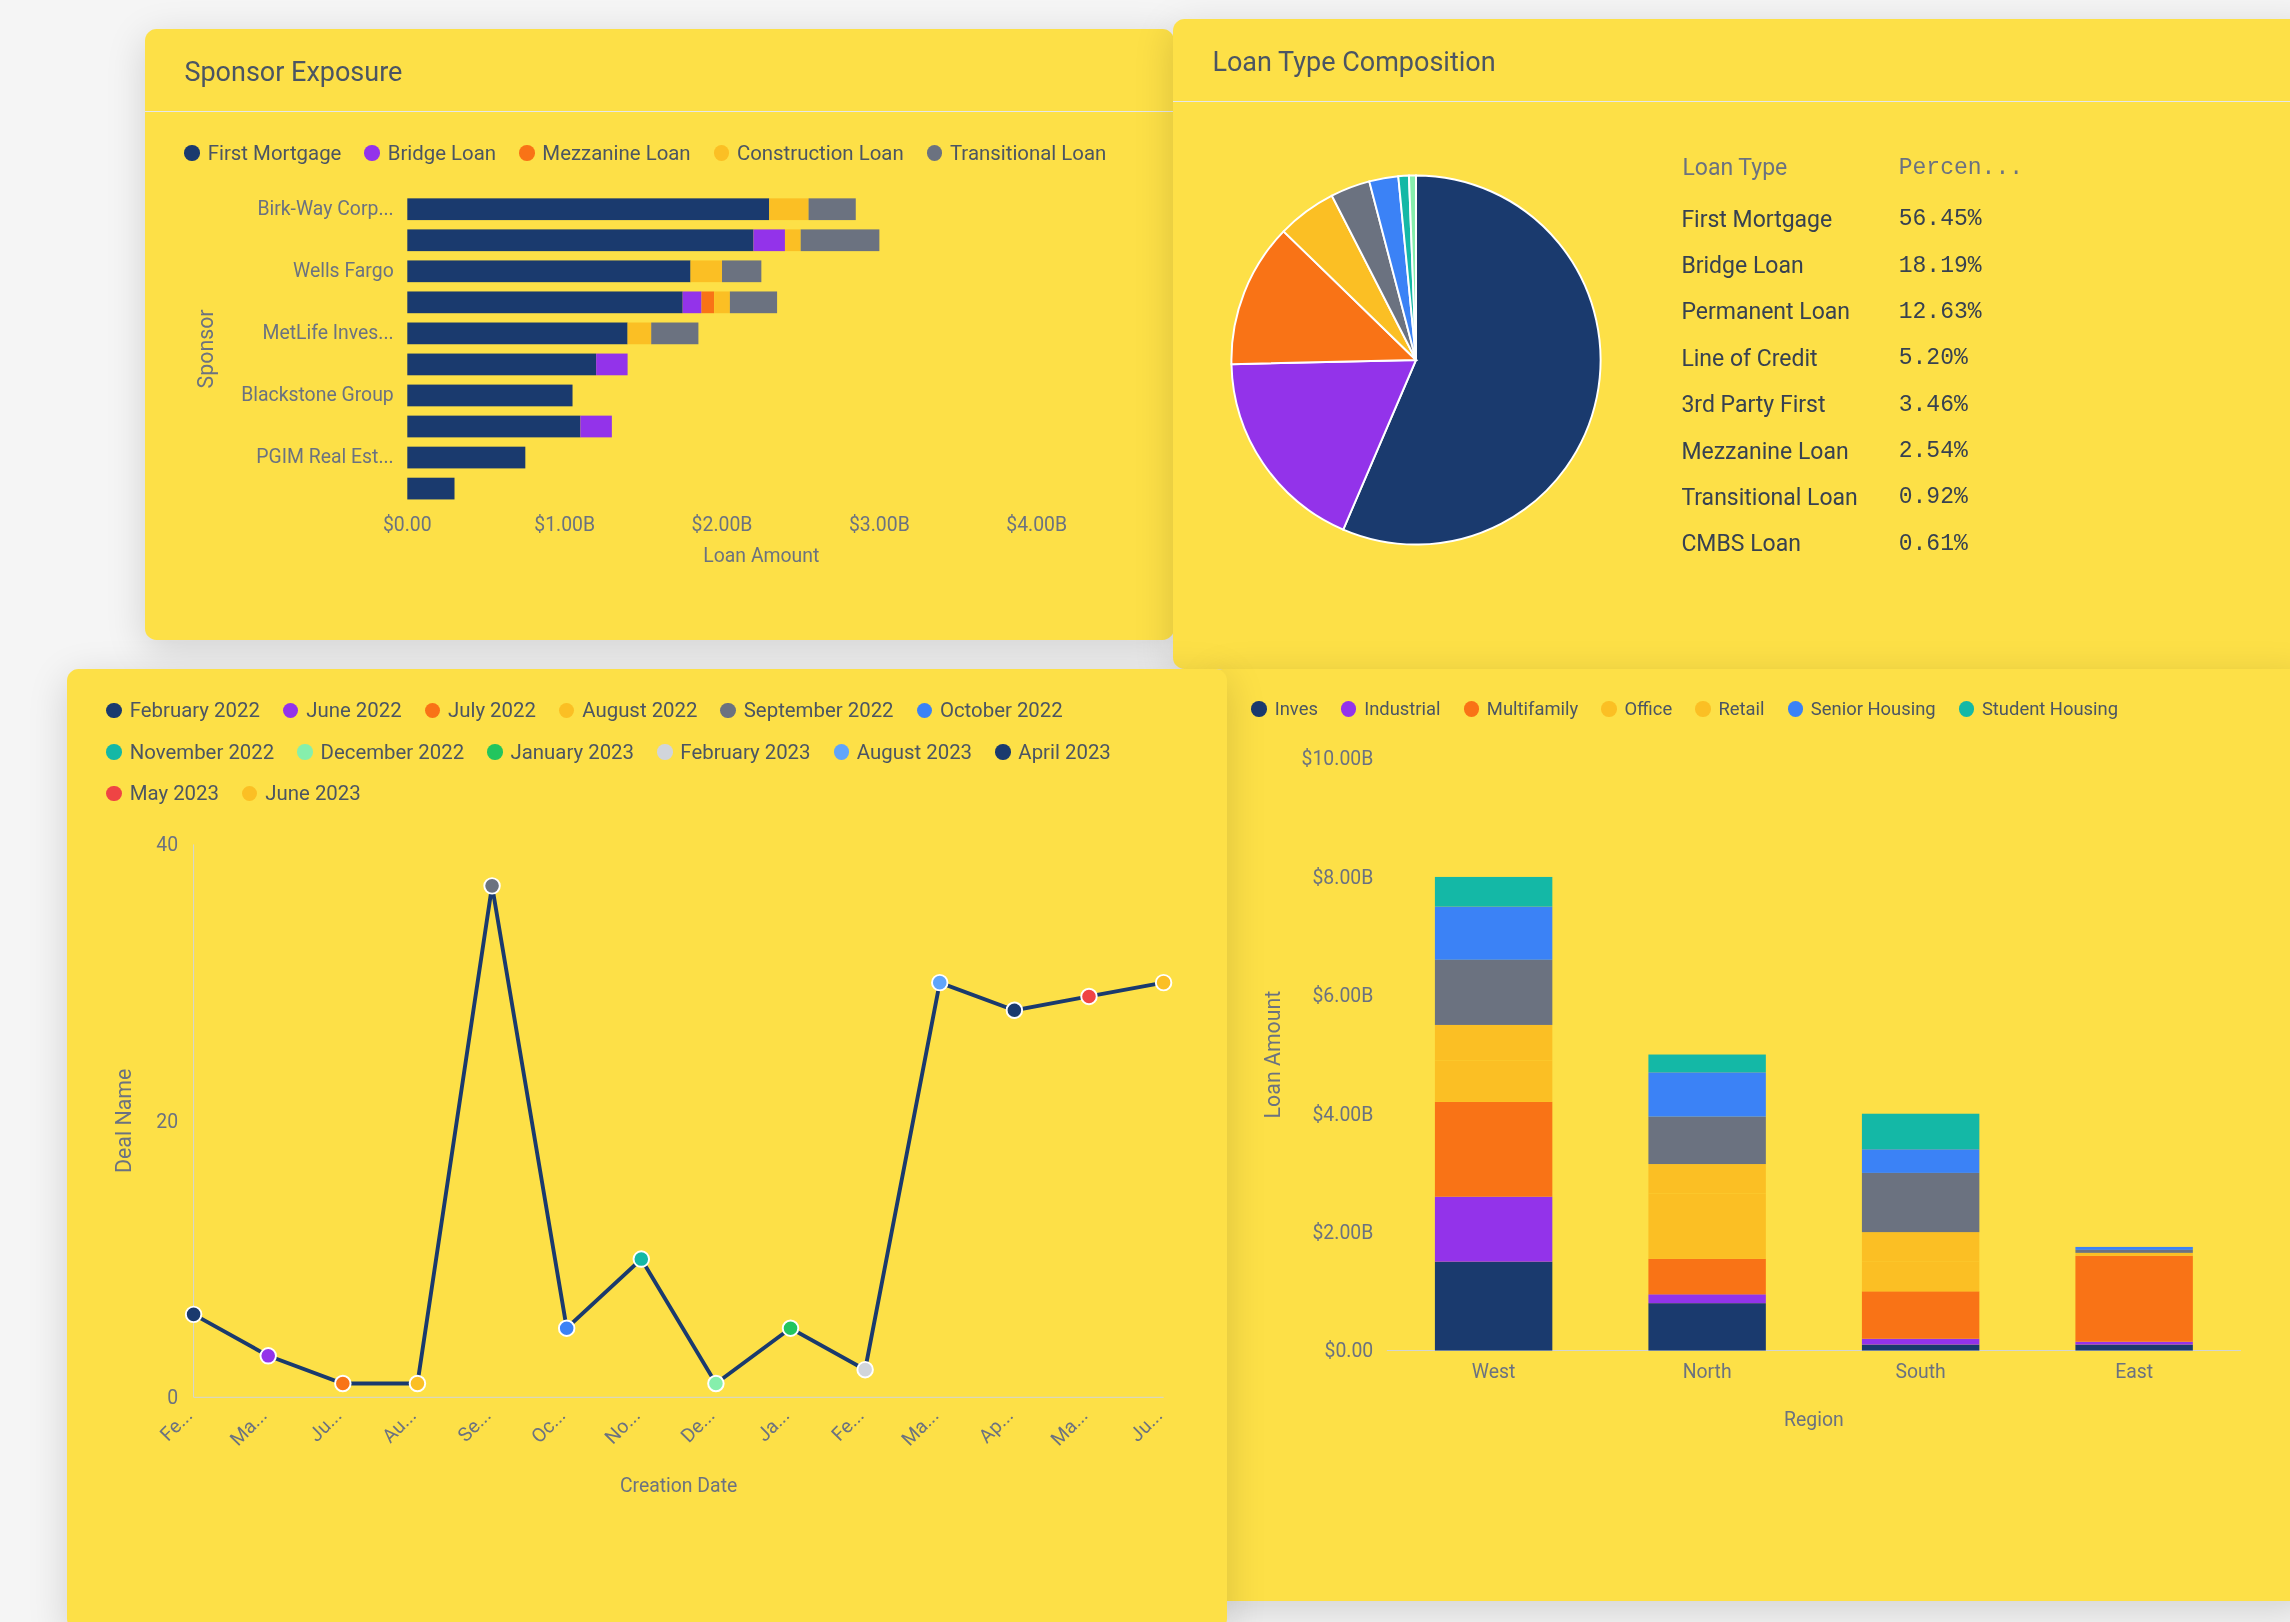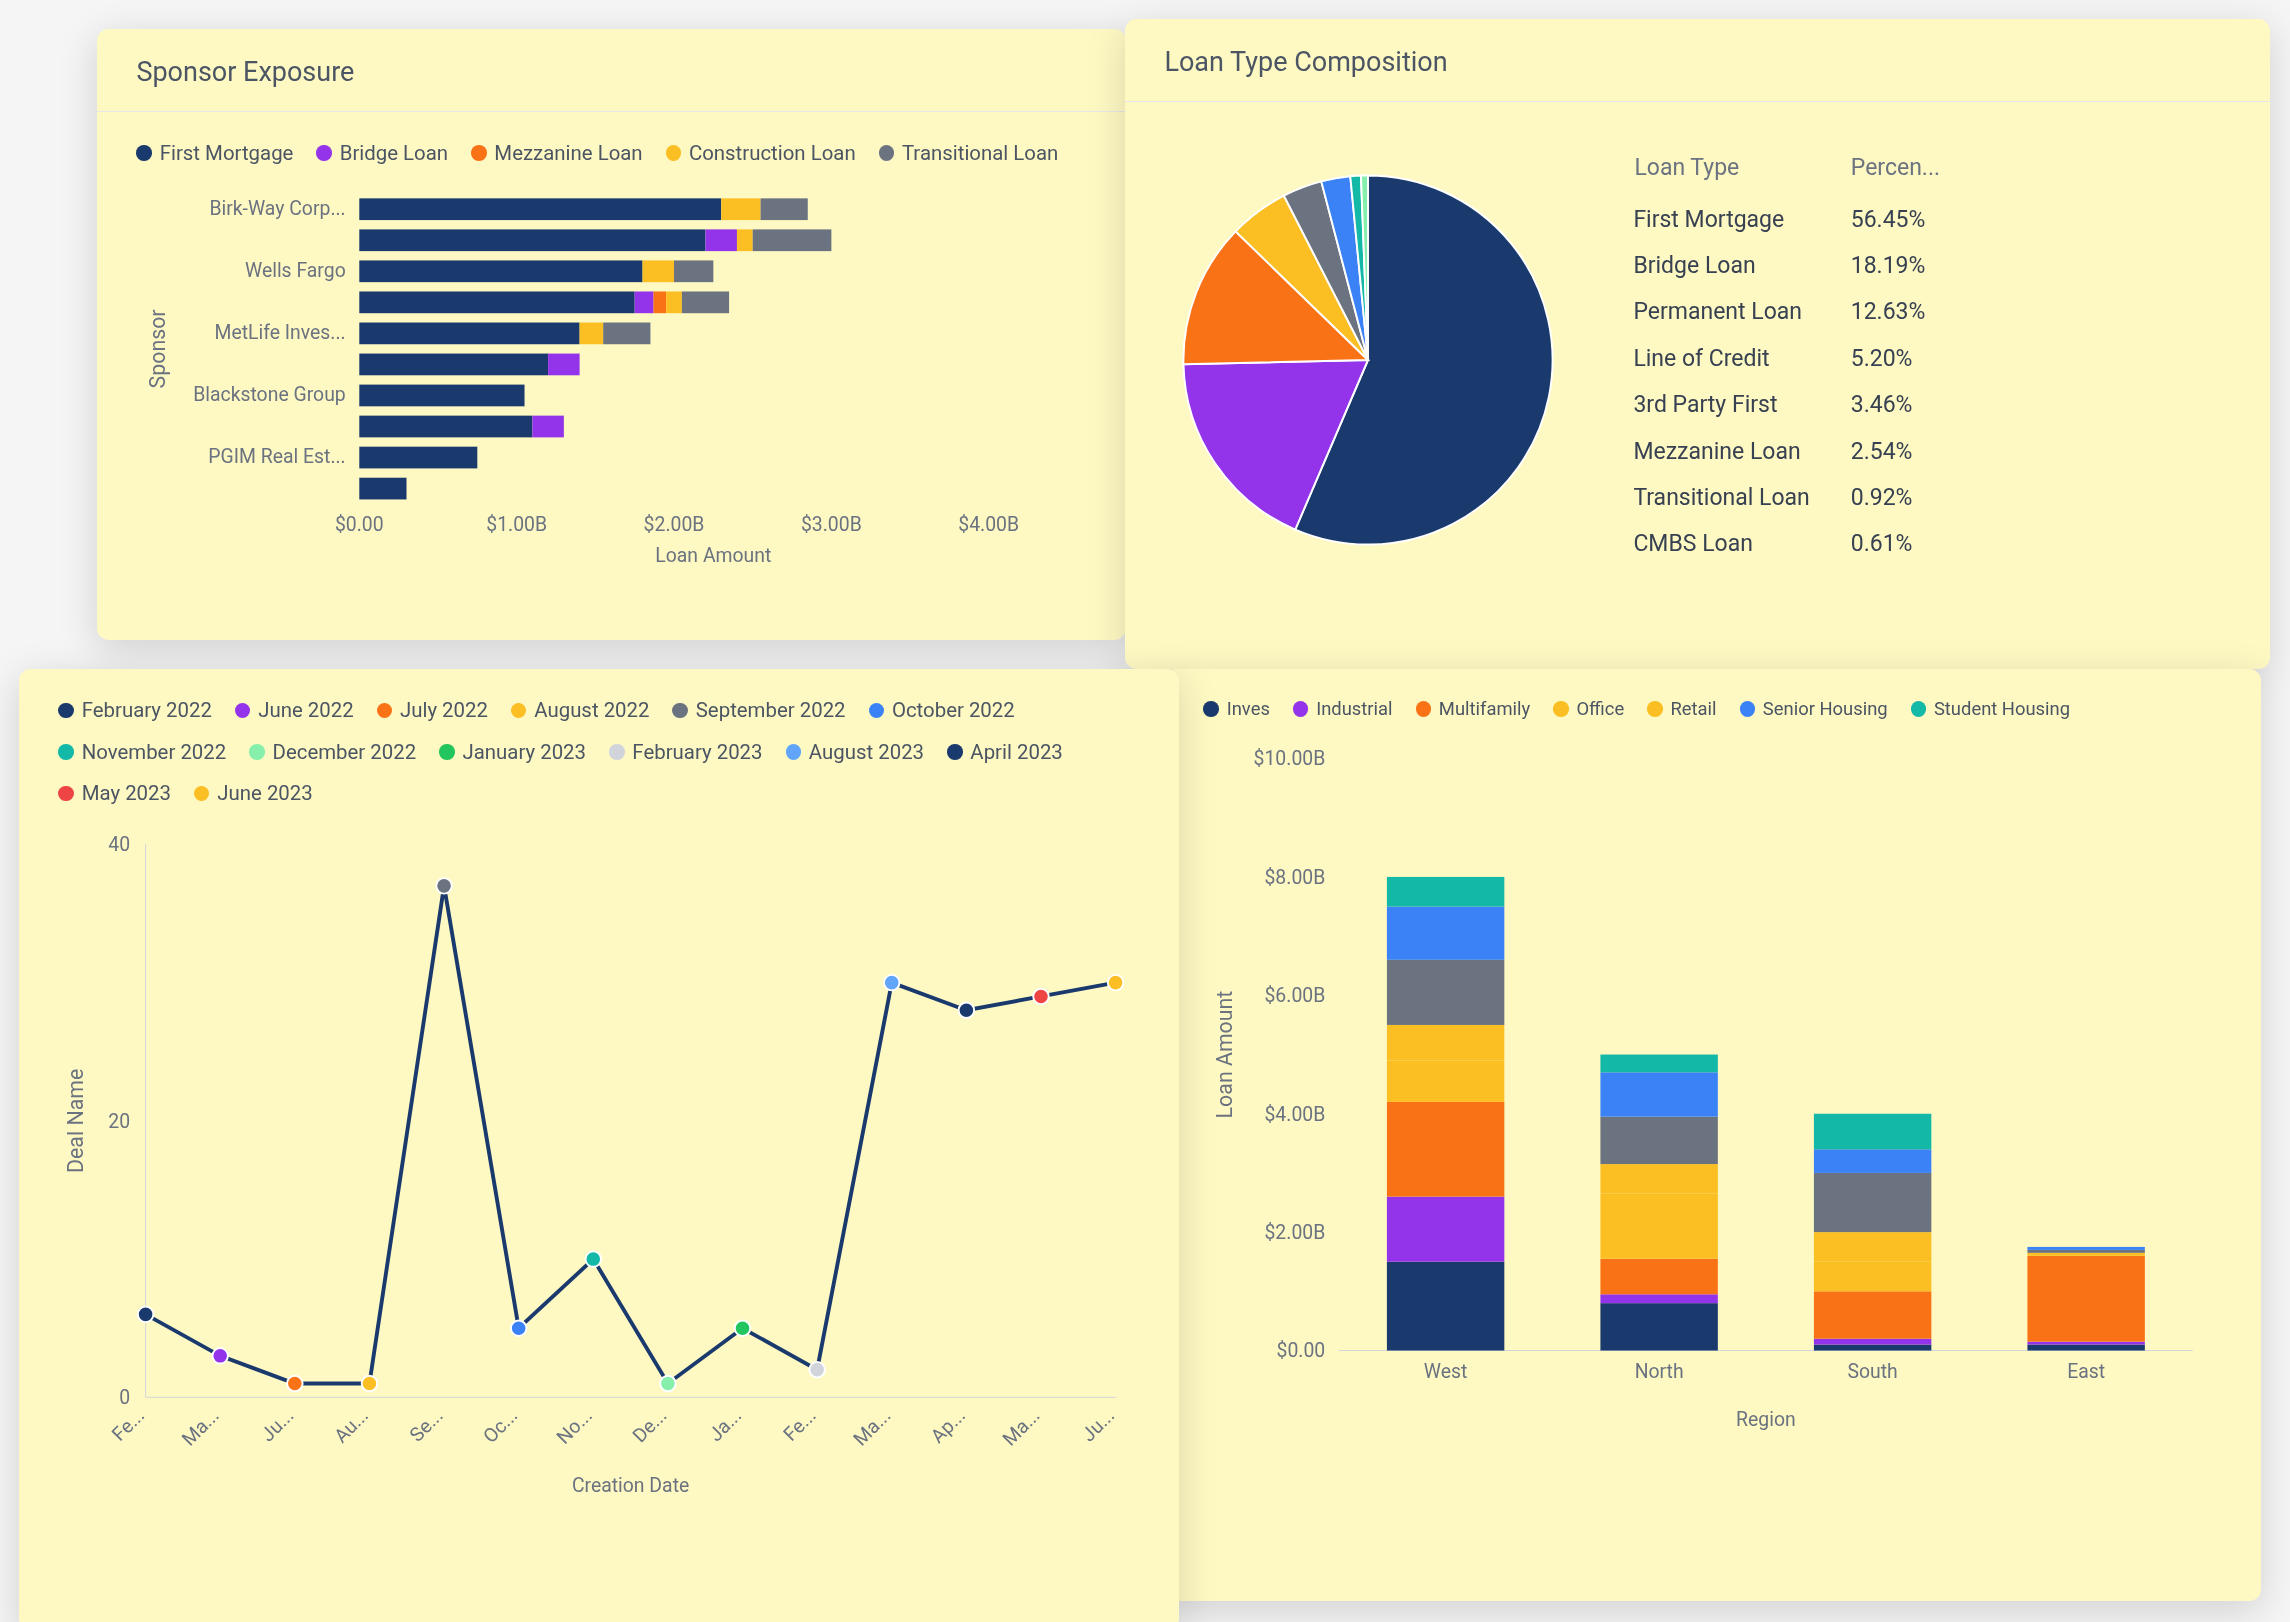--- a/index.html
+++ b/index.html
@@ -28,24 +28,25 @@
     width: 2290px;
   }
   .dashboard {
     position: relative;
     width: 2251px;
     height: 1622px;
     transform-origin: top left;
   }
   .card {
     position: absolute;
-    background: #fef9c3;
+    background: #fde047;
     border-radius: 11.6px;
     box-shadow: 0 9.7px 39px rgba(0,0,0,0.15);
     overflow: hidden;
+    margin-left: 48px;
   }
   .card-header {
     padding: 27px 39px 23px 39px;
     border-bottom: 1px solid var(--border);
     font-size: 27px;
     color: #4b5563;
     font-weight: 400;
   }
   .card-body { padding: 29px 39px; }
   .legend { display: flex; flex-wrap: wrap; gap: 17.5px 23px; font-size: 20.4px; color: #4b5563; margin-bottom: 19.4px;}
@@ -59,21 +60,21 @@
   #card-sponsor { left: 78px; top: 9.7px; width: 1029px; height: 611px; z-index: 1;}
   #card-loantype { left: 1106px; top: 0px; width: 1145px; height: 650px; z-index: 2;}
   #card-pipeline { left: 0px; top: 650px; width: 1160px; height: 961px; z-index: 3;}
   #card-geo { left: 1145px; top: 650px; width: 1097px; height: 932px; z-index: 2;}
 
   
   .pie-table { font-size: 23px; }
   .pie-table th { text-align: left; font-weight: 400; color: #6b7280; padding-bottom: 13.6px;}
   .pie-table td { padding: 8.7px 0; color: #374151;}
   .pie-table .dot-cell { width: 29px;}
-  .pie-table .pct { text-align: left; padding-left: 39px;}
+  .pie-table .pct { text-align: left; padding-left: 39px; font-family: Liberation Mono, monospace;}
 
   svg text { font-family: inherit; }
 </style>
 </head>
 <body>
 
 <div class="dashboard">
 
   <div class="card" id="card-sponsor">
     <div class="card-header">Sponsor Exposure</div>

